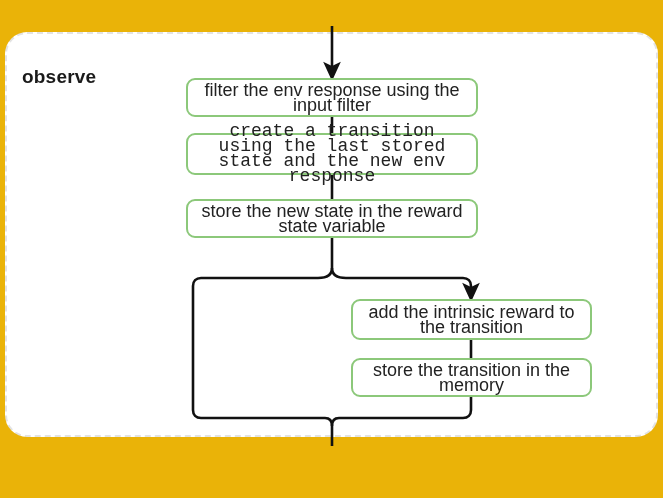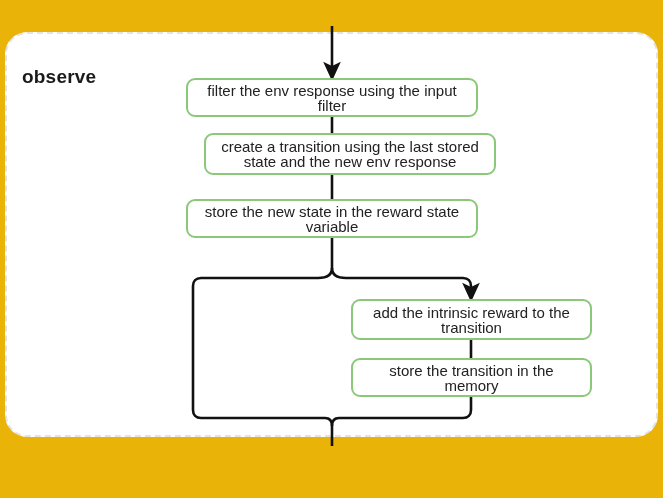--- a/index.html
+++ b/index.html
@@ -41,27 +41,27 @@
     position: absolute;
     box-sizing: border-box;
     background: #ffffff;
     border: 2.5px solid #8cc87a;
     border-radius: 9px;
     display: flex;
     align-items: center;
     justify-content: center;
     text-align: center;
     color: #222222;
-    font-size: 15px;
+    font-size: 18px;
     line-height: 15px;
     padding: 2px 10px;
     z-index: 6;
   }
   #node-filter      { left: 186px; top: 78px;  width: 292px; height: 39px; }
-  #node-transition  { left: 204px; top: 133px; width: 292px; height: 42px; }
+  #node-transition  { left: 186px; top: 133px; width: 292px; height: 42px; font-family: Liberation Mono, monospace; }
   #node-store-state { left: 186px; top: 199px; width: 292px; height: 39px; }
   #node-intrinsic   { left: 351px; top: 299px; width: 241px; height: 41px; }
   #node-memory      { left: 351px; top: 358px; width: 241px; height: 39px; }
 
   
   #edge-label {
     position: absolute;
     left: 345px;
     top: 256px;
     font-size: 12.5px;

